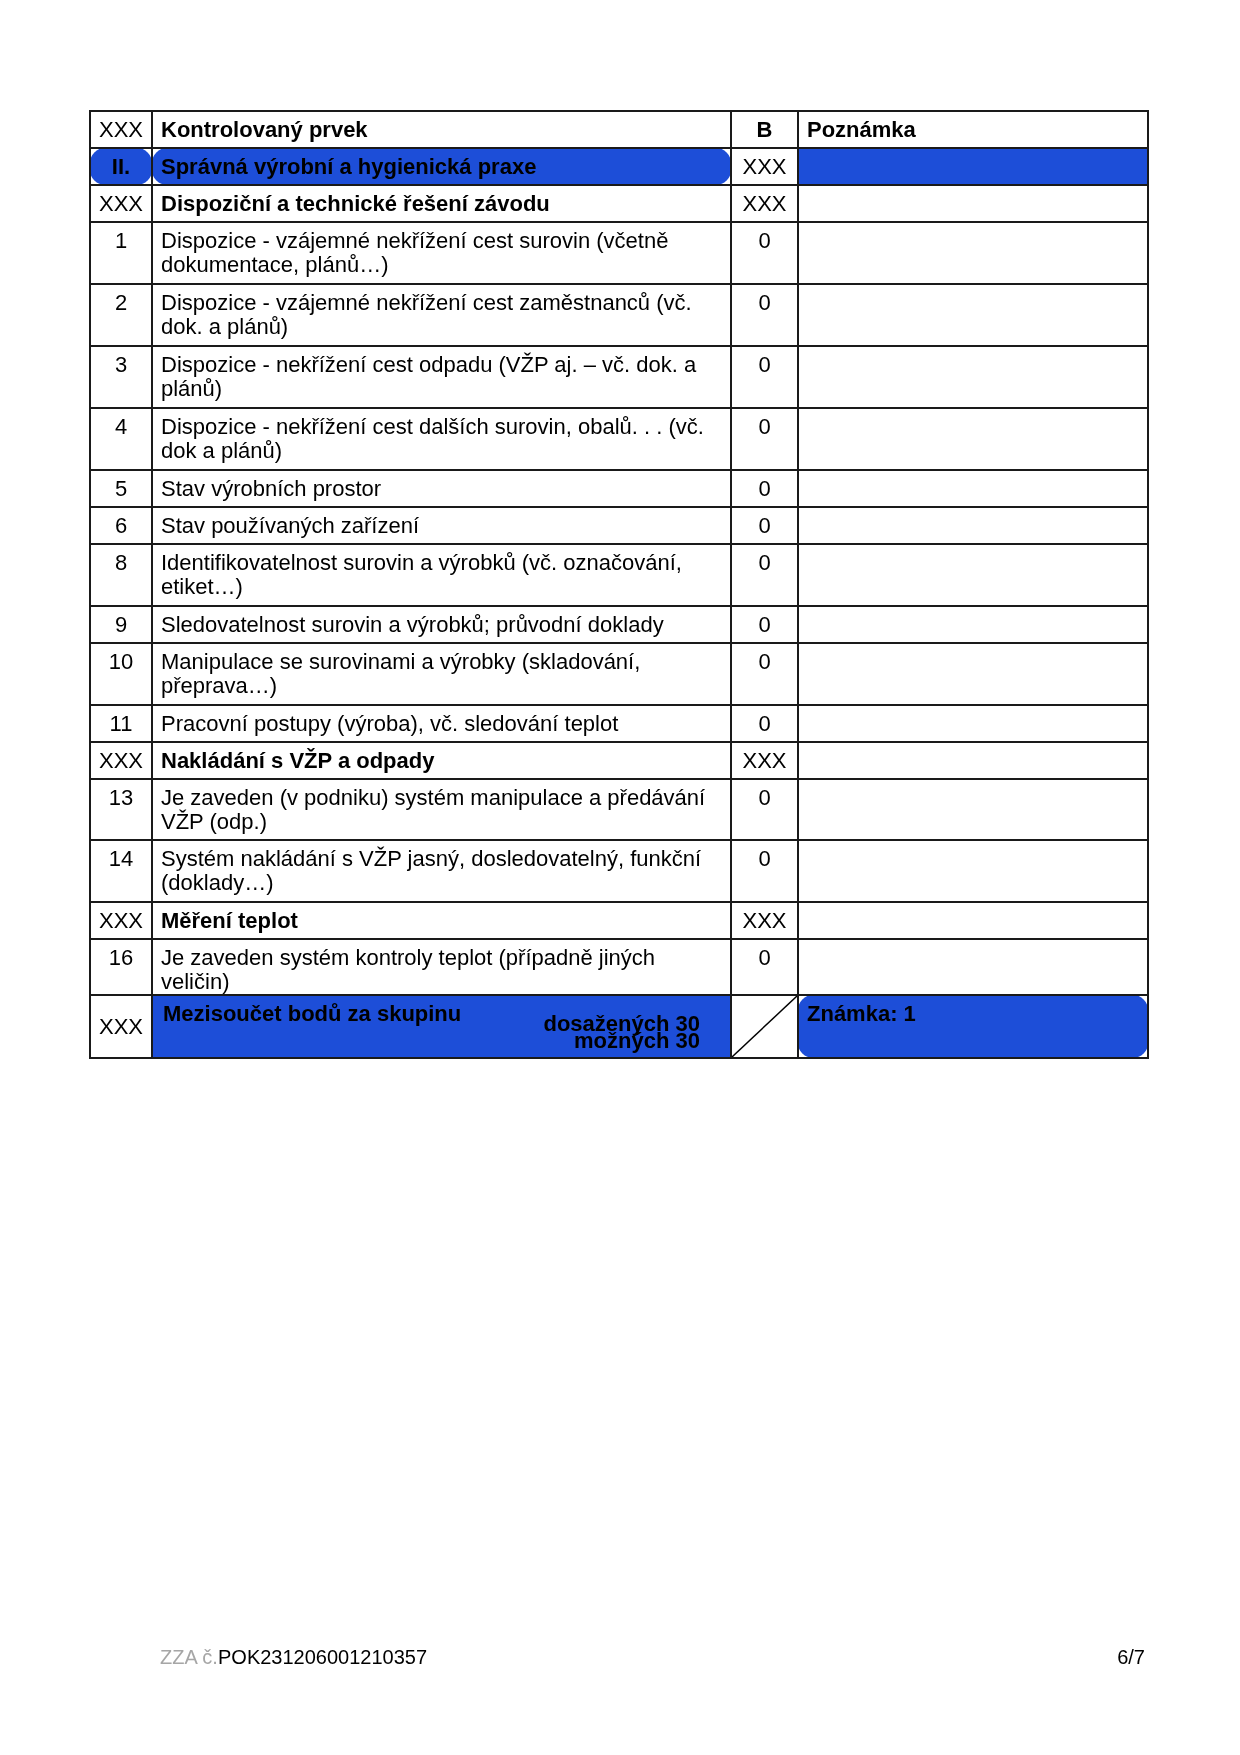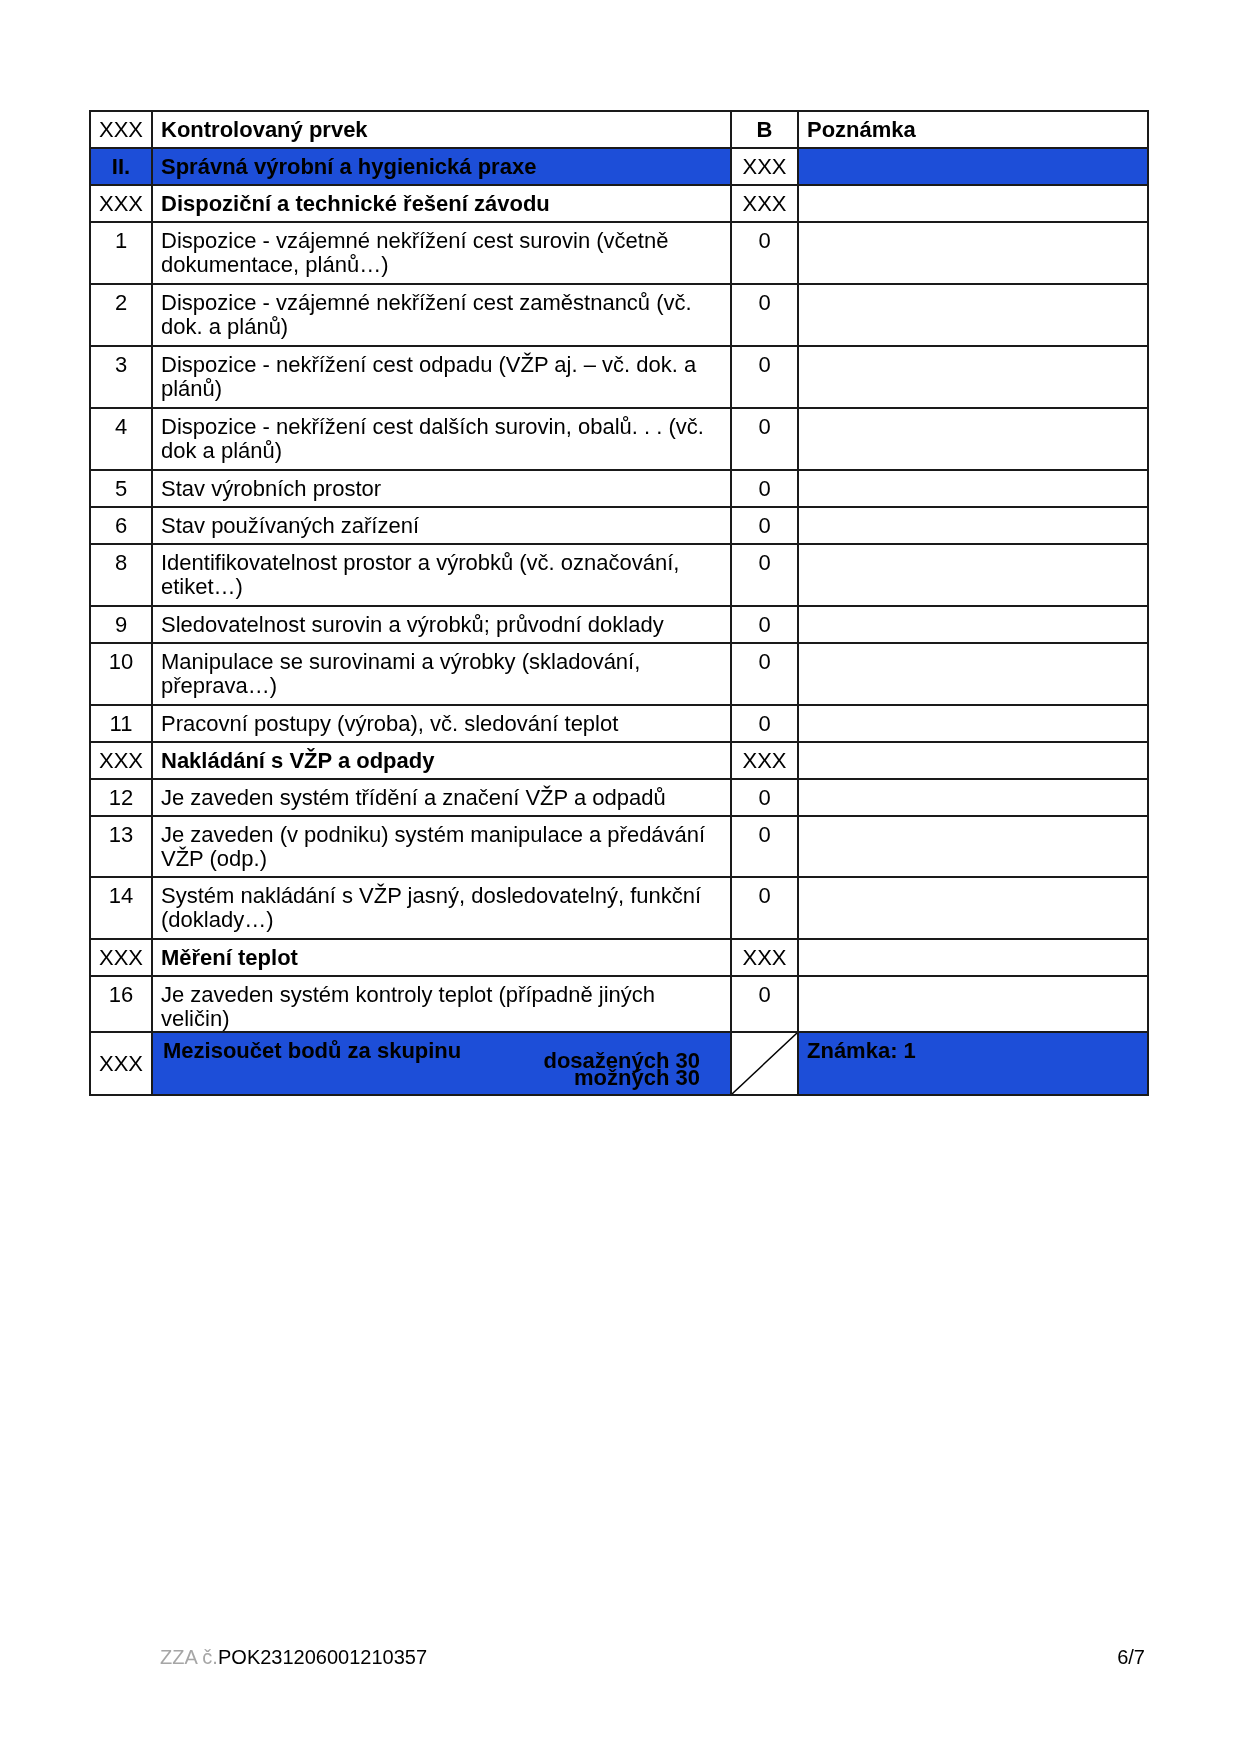--- a/index.html
+++ b/index.html
@@ -25,21 +25,21 @@
   }
   col.c-num { width: 62px; }
   col.c-item { width: 579px; }
   col.c-b { width: 67px; }
   col.c-note { width: 350px; }
 
   .num { text-align: center; padding-top: 6px !important; }
   .item { padding: 6px 8px 0 8px !important; }
   .bval { text-align: center; padding-top: 6px !important; }
   .note { padding: 6px 8px 0 8px !important; }
-  .bold { font-weight: bold; }
+  .bold { font-weight: bold; border-radius: 15px; }
   .green { background: #1d4ed8; }
 
   tr.h37 td { height: 37px; }
   tr.h62 td { height: 62px; }
   tr.h61 td { height: 61px; }
 
   .subtotal-item { position: relative; height: 61px; }
   .subtotal-item .lbl { position: absolute; left: 10px; top: 6px; font-weight: bold; }
   .subtotal-item .ach { position: absolute; right: 30px; top: 16px; font-weight: bold; text-align: center; }
   .subtotal-item .pos { position: absolute; right: 30px; top: 33px; font-weight: bold; text-align: center; }
@@ -116,21 +116,21 @@
         <td class="note"></td>
       </tr>
       <tr class="h37">
         <td class="num">6</td>
         <td class="item">Stav používaných zařízení</td>
         <td class="bval">0</td>
         <td class="note"></td>
       </tr>
       <tr class="h62">
         <td class="num">8</td>
-        <td class="item">Identifikovatelnost prostor a výrobků (vč. označování, etiket…)</td>
+        <td class="item">Identifikovatelnost surovin a výrobků (vč. označování, etiket…)</td>
         <td class="bval">0</td>
         <td class="note"></td>
       </tr>
       <tr class="h37">
         <td class="num">9</td>
         <td class="item">Sledovatelnost surovin a výrobků; průvodní doklady</td>
         <td class="bval">0</td>
         <td class="note"></td>
       </tr>
       <tr class="h62">
@@ -143,26 +143,20 @@
         <td class="num">11</td>
         <td class="item">Pracovní postupy (výroba), vč. sledování teplot</td>
         <td class="bval">0</td>
         <td class="note"></td>
       </tr>
 
       <tr class="h37">
         <td class="num">XXX</td>
         <td class="item bold">Nakládání s VŽP a odpady</td>
         <td class="bval">XXX</td>
-        <td class="note"></td>
-      </tr>
-      <tr class="h37">
-        <td class="num">12</td>
-        <td class="item">Je zaveden systém třídění a značení VŽP a odpadů</td>
-        <td class="bval">0</td>
         <td class="note"></td>
       </tr>
       <tr class="h61">
         <td class="num">13</td>
         <td class="item">Je zaveden (v podniku) systém manipulace a předávání VŽP (odp.)</td>
         <td class="bval">0</td>
         <td class="note"></td>
       </tr>
       <tr class="h62">
         <td class="num">14</td>

